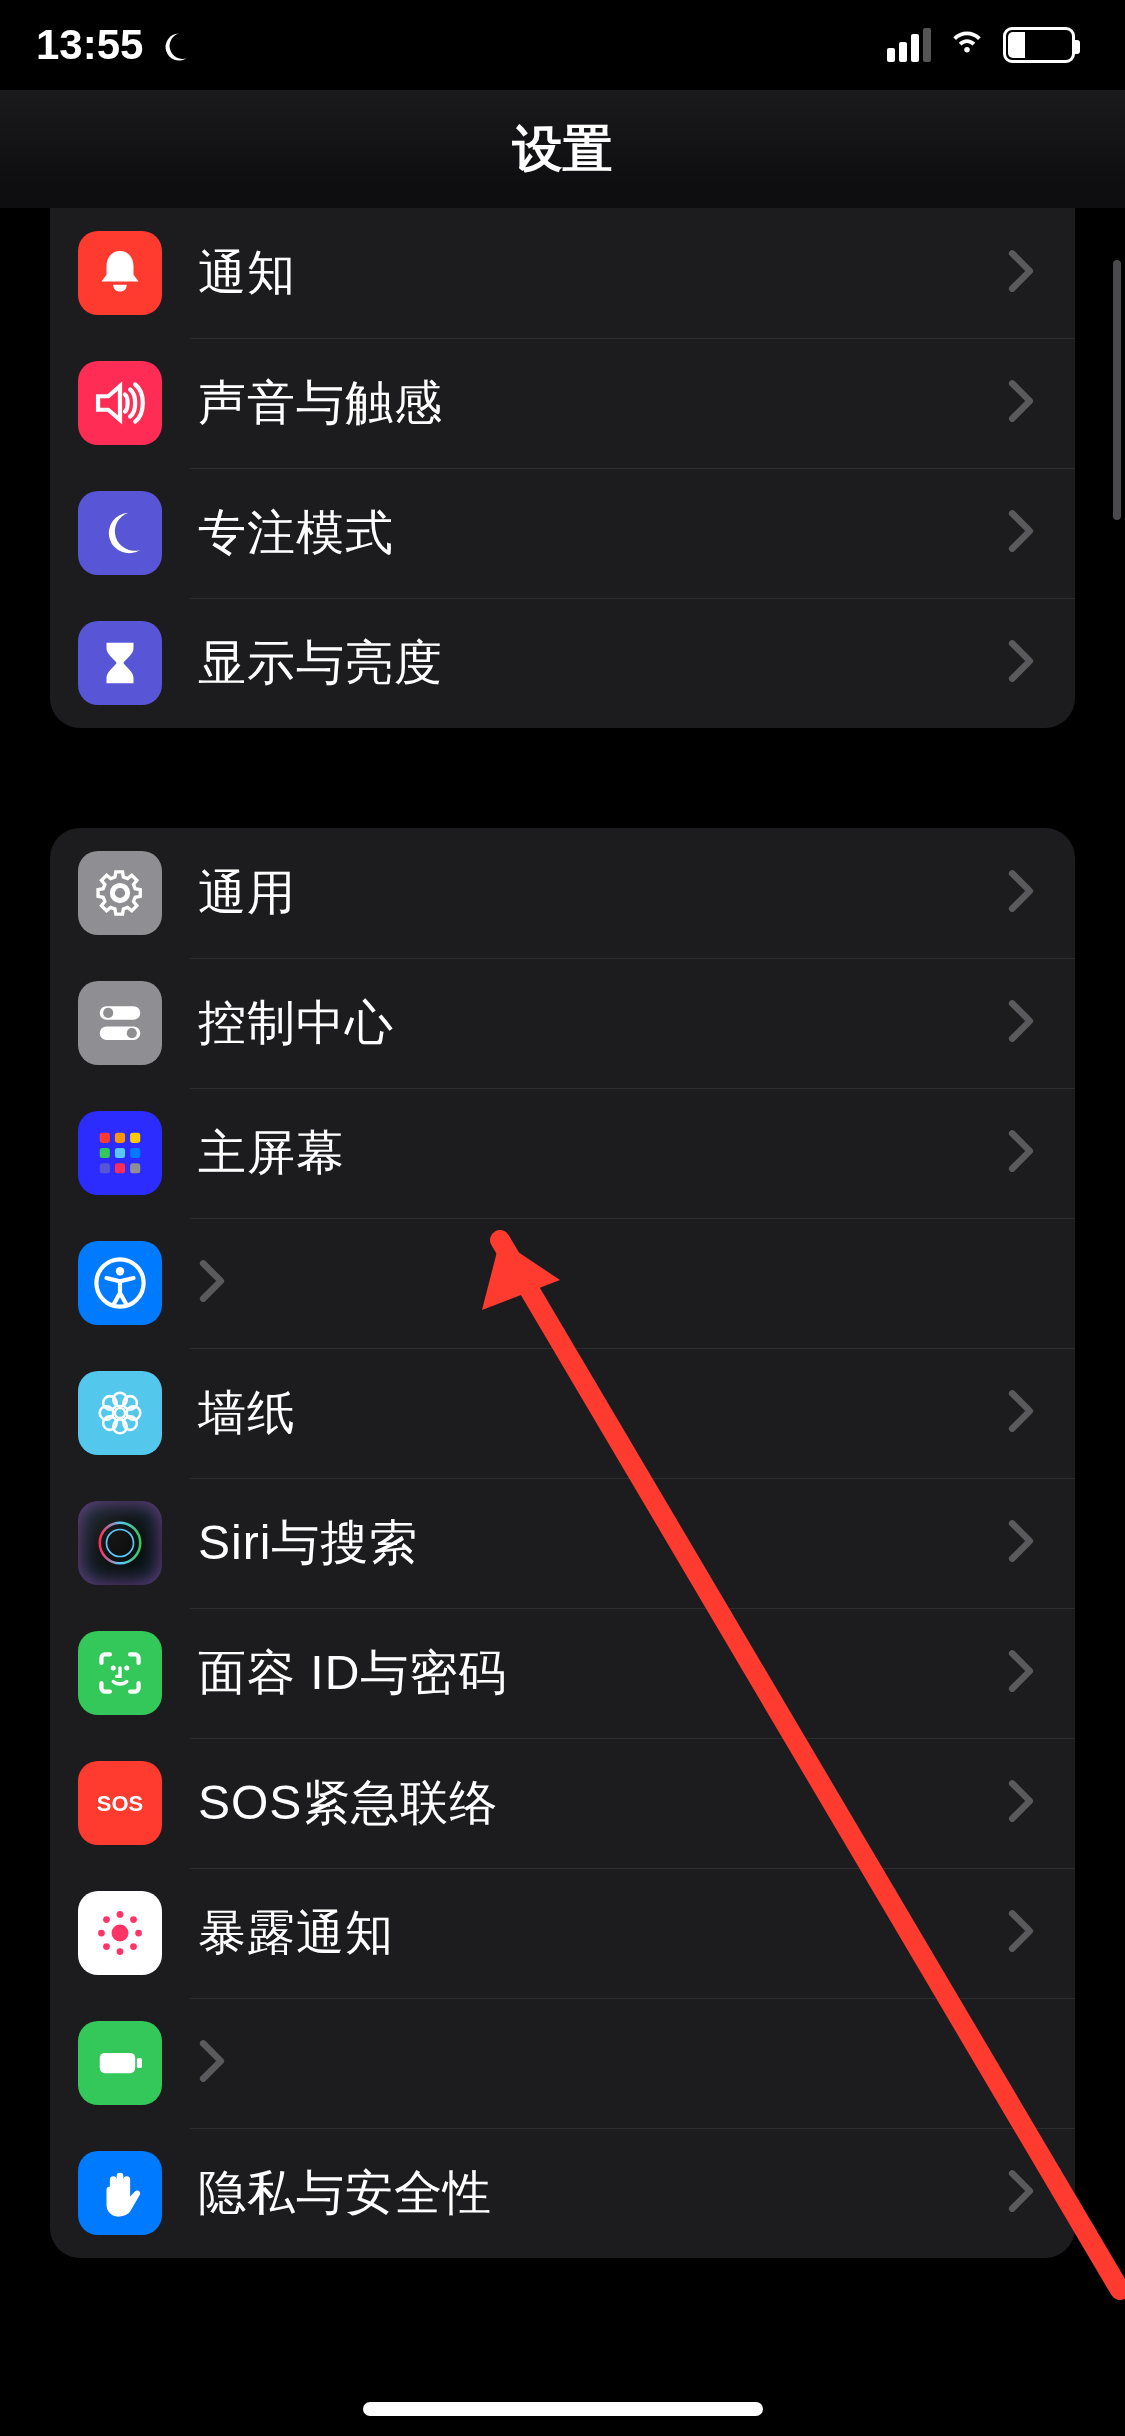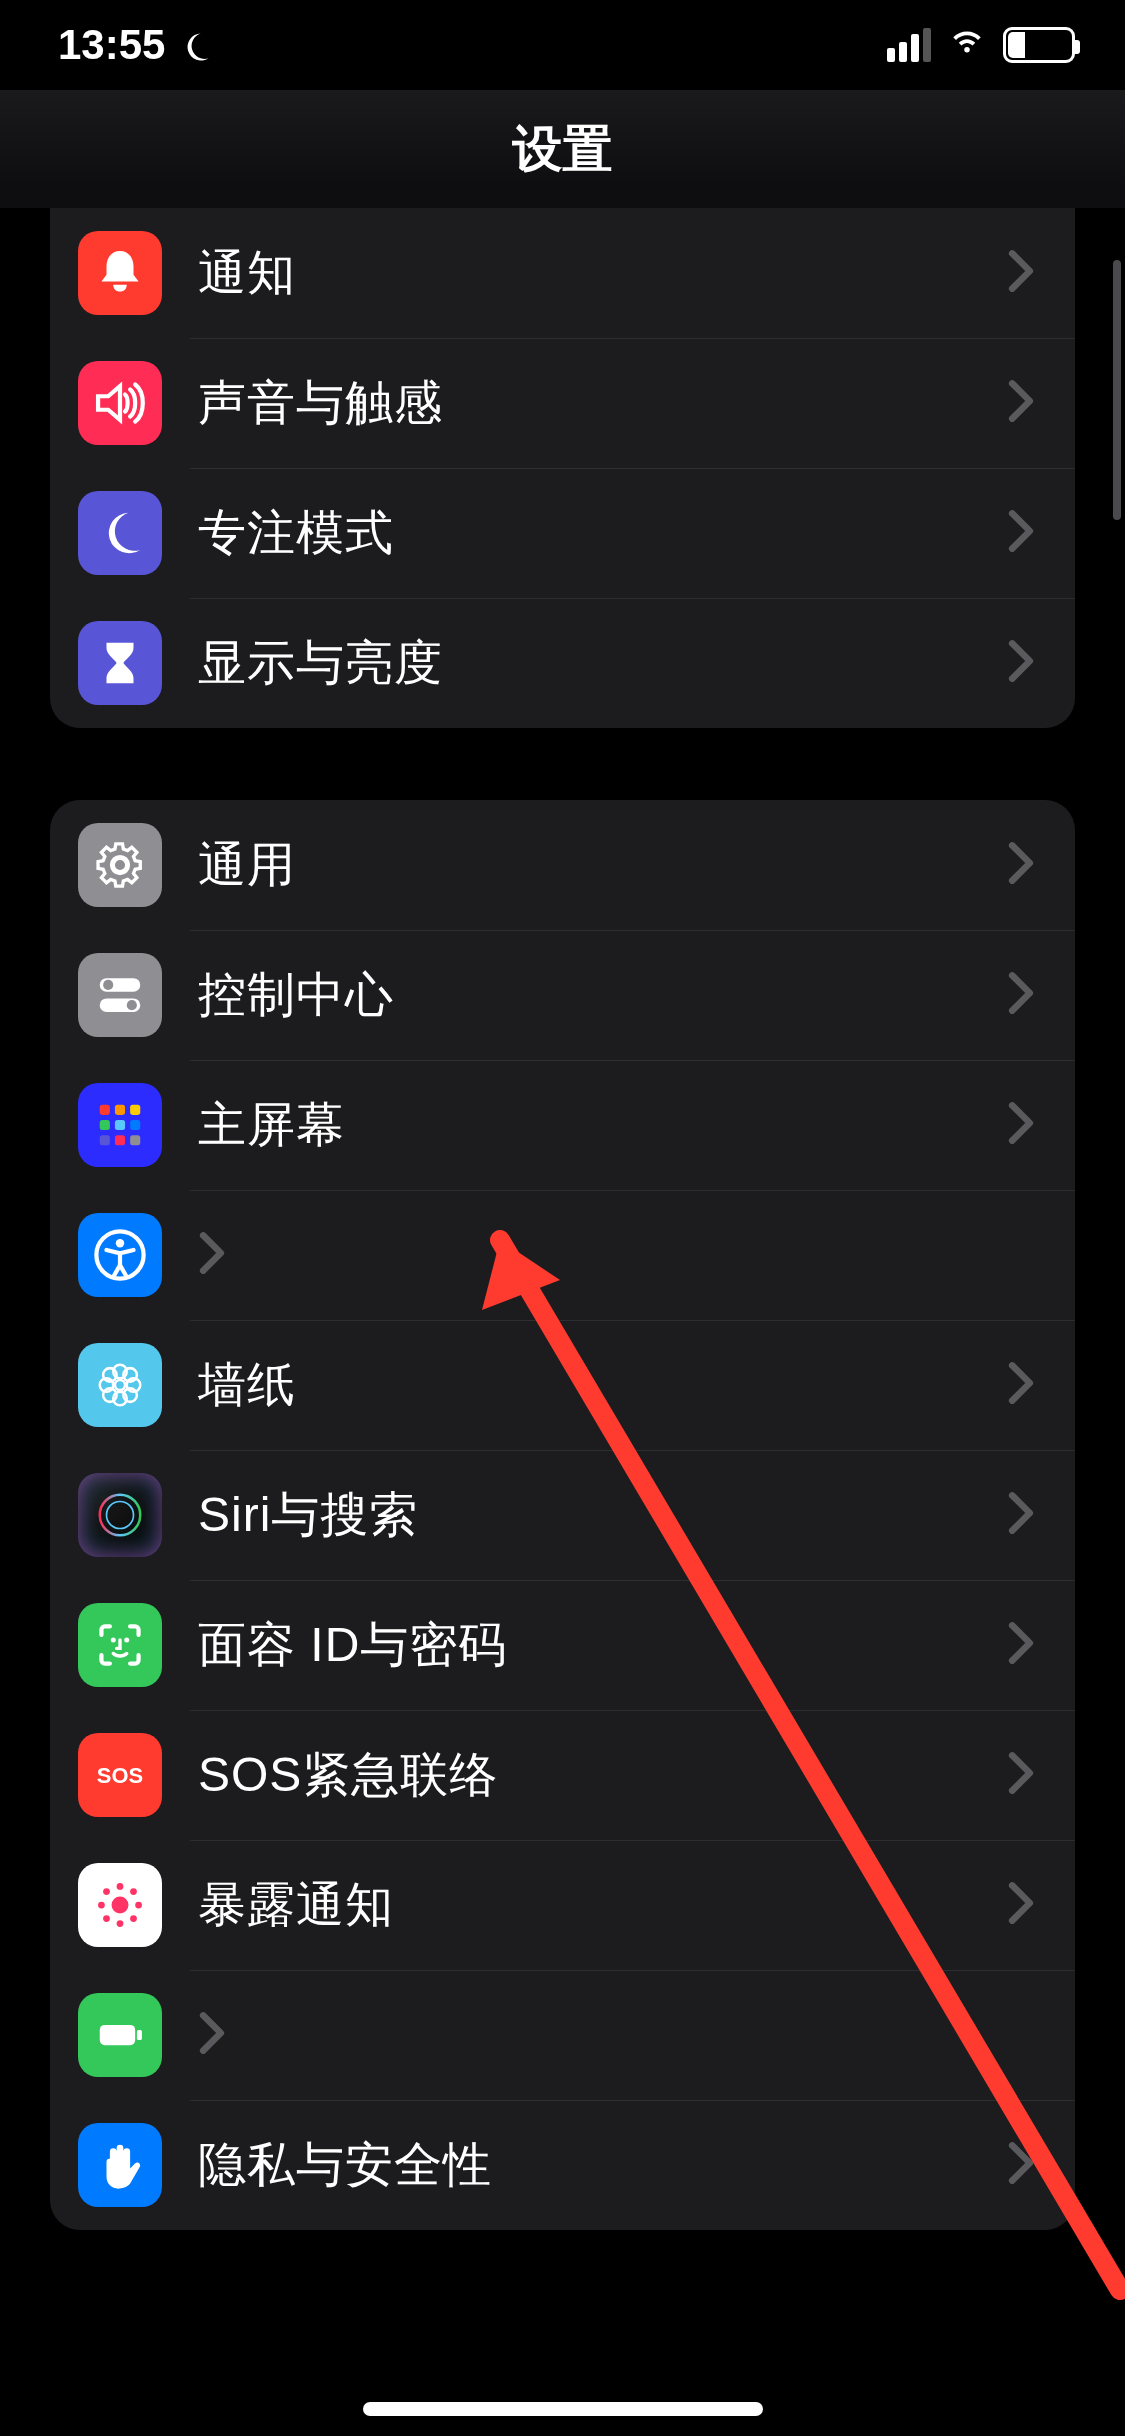--- a/index.html
+++ b/index.html
@@ -10,21 +10,21 @@
       font-family: -apple-system, "SF Pro Text", "Helvetica Neue", Arial, sans-serif;
       color: #fff;
       overflow: hidden;
       position: relative;
     }
     .status-bar {
       height: 90px;
       display: flex;
       align-items: center;
       justify-content: space-between;
-      padding: 0 50px 0 58px;
+      padding: 0 50px 0 36px;
       font-size: 42px;
       font-weight: 600;
     }
     .status-left { display: flex; align-items: center; gap: 12px; }
     .status-right { display: flex; align-items: center; gap: 14px; }
     .moon-status {
       display: inline-block;
       width: 36px; height: 36px;
       position: relative;
     }
@@ -61,21 +61,21 @@
     }
     .nav-title { font-size: 50px; font-weight: 600; color: #fff; }
     .content {
       padding: 0 50px;
       height: calc(100% - 90px - 150px);
       overflow: hidden;
     }
     .group {
       background: #1c1c1e;
       border-radius: 30px;
-      margin-bottom: 72px;
+      margin-bottom: 100px;
       overflow: hidden;
     }
     .group.first { margin-top: 0; border-top-left-radius: 0; border-top-right-radius: 0; }
     .row {
       display: flex; align-items: center;
       min-height: 130px;
       padding: 0 40px 0 28px;
       position: relative;
     }
     .row + .row::before {

